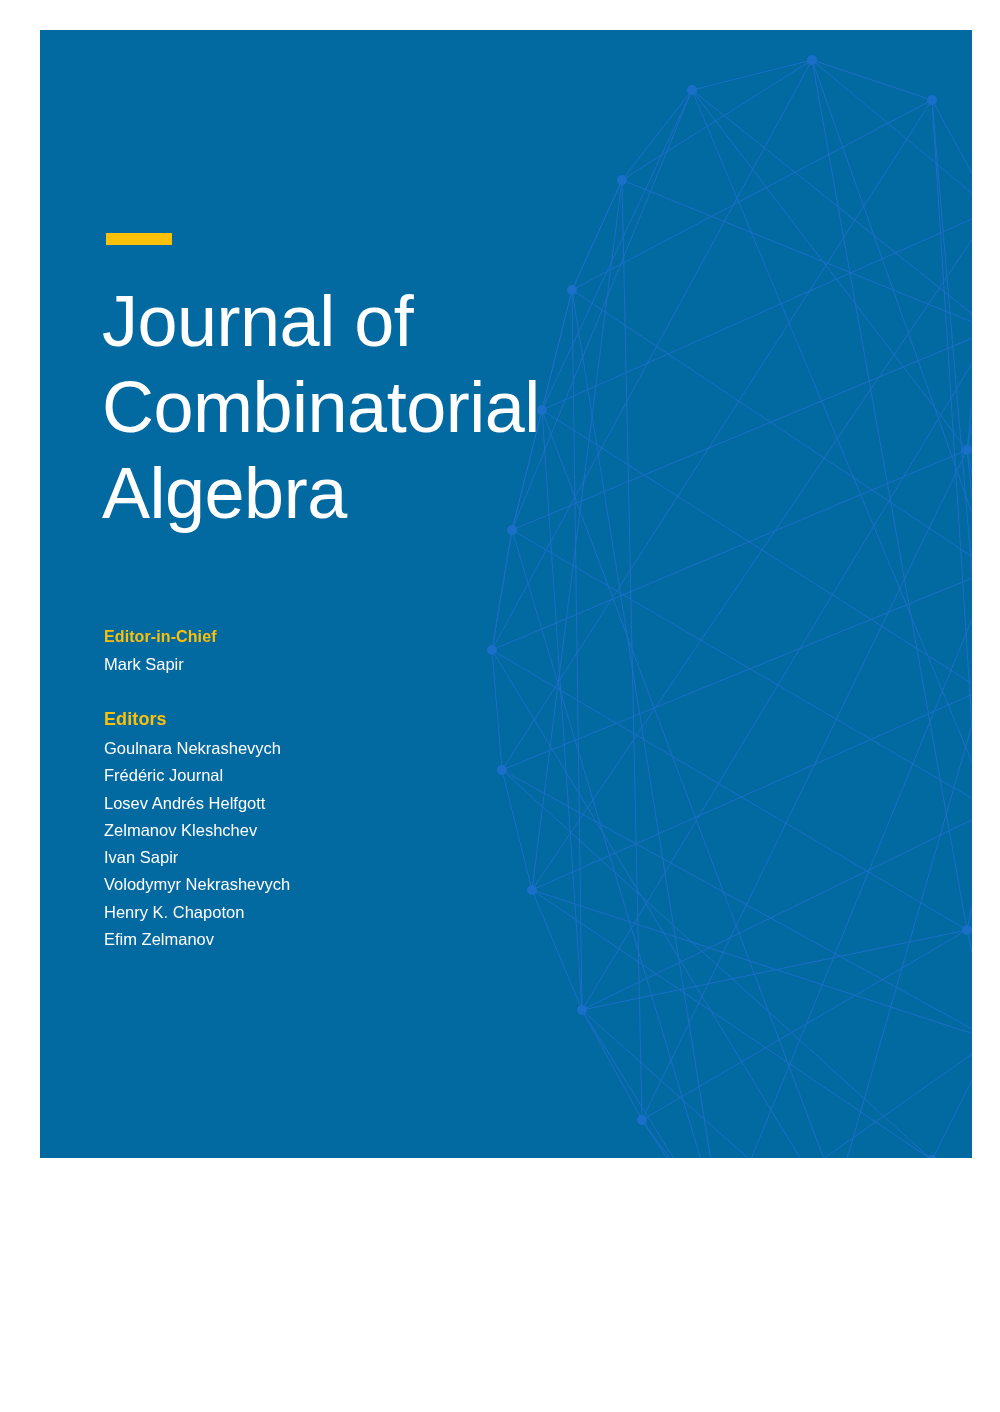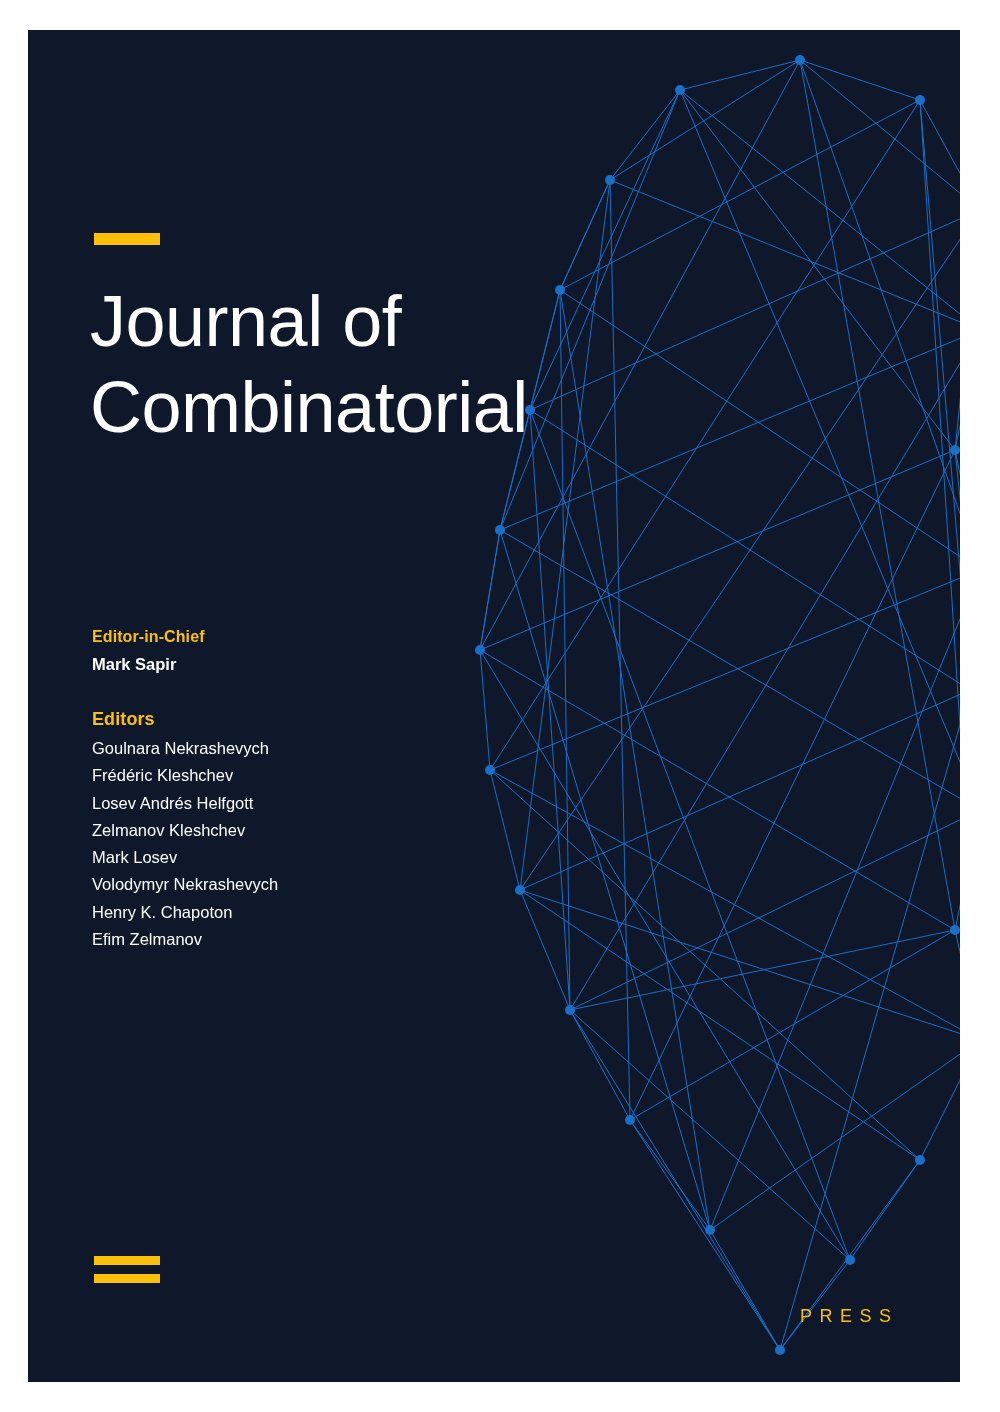--- a/index.html
+++ b/index.html
@@ -9,25 +9,25 @@
   }
   body {
     width: 1000px;
     height: 1412px;
     font-family: "Liberation Sans", sans-serif;
     overflow: hidden;
   }
 
   .cover {
     position: absolute;
-    left: 28px;
+    left: 40px;
     top: 30px;
     width: 932px;
-    height: 1352px;
-    background: #0f172a;
+    height: 1128px;
+    background: #0369a1;
     overflow: hidden;
   }
 
   
   .graph-svg {
     position: absolute;
     right: -40px;
     top: 0;
     width: 620px;
     height: 1352px;
@@ -75,21 +75,21 @@
     font-size: 16px;
     font-weight: bold;
     letter-spacing: 0.1px;
   }
   .eic-name {
     position: absolute;
     left: 64px;
     top: 625px;
     color: #ffffff;
     font-size: 16.5px;
-    font-weight: 700;
+    font-weight: 400;
   }
 
   .editors-heading {
     position: absolute;
     left: 64px;
     top: 679px;
     color: #fcc008;
     font-size: 18px;
     font-weight: bold;
     letter-spacing: 0.1px;
@@ -254,32 +254,33 @@
     </g>
   </svg>
 
   <div class="content">
 
     <div class="rule-top"></div>
 
     <div class="title">
       <span class="line">Journal of</span>
       <span class="line">Combinatorial</span>
+      <span class="line">Algebra</span>
     </div>
 
     <div class="eic-heading">Editor-in-Chief</div>
     <div class="eic-name">Mark Sapir</div>
 
     <div class="editors-heading">Editors</div>
     <ul class="editors-list">
       <li>Goulnara Nekrashevych</li>
-      <li>Frédéric Kleshchev</li>
+      <li>Frédéric Journal</li>
       <li>Losev Andrés Helfgott</li>
       <li>Zelmanov Kleshchev</li>
-      <li>Mark Losev</li>
+      <li>Ivan Sapir</li>
       <li>Volodymyr Nekrashevych</li>
       <li>Henry K. Chapoton</li>
       <li>Efim Zelmanov</li>
     </ul>
 
     <div class="rule-bottom">
       <span></span>
       <span></span>
     </div>
 

